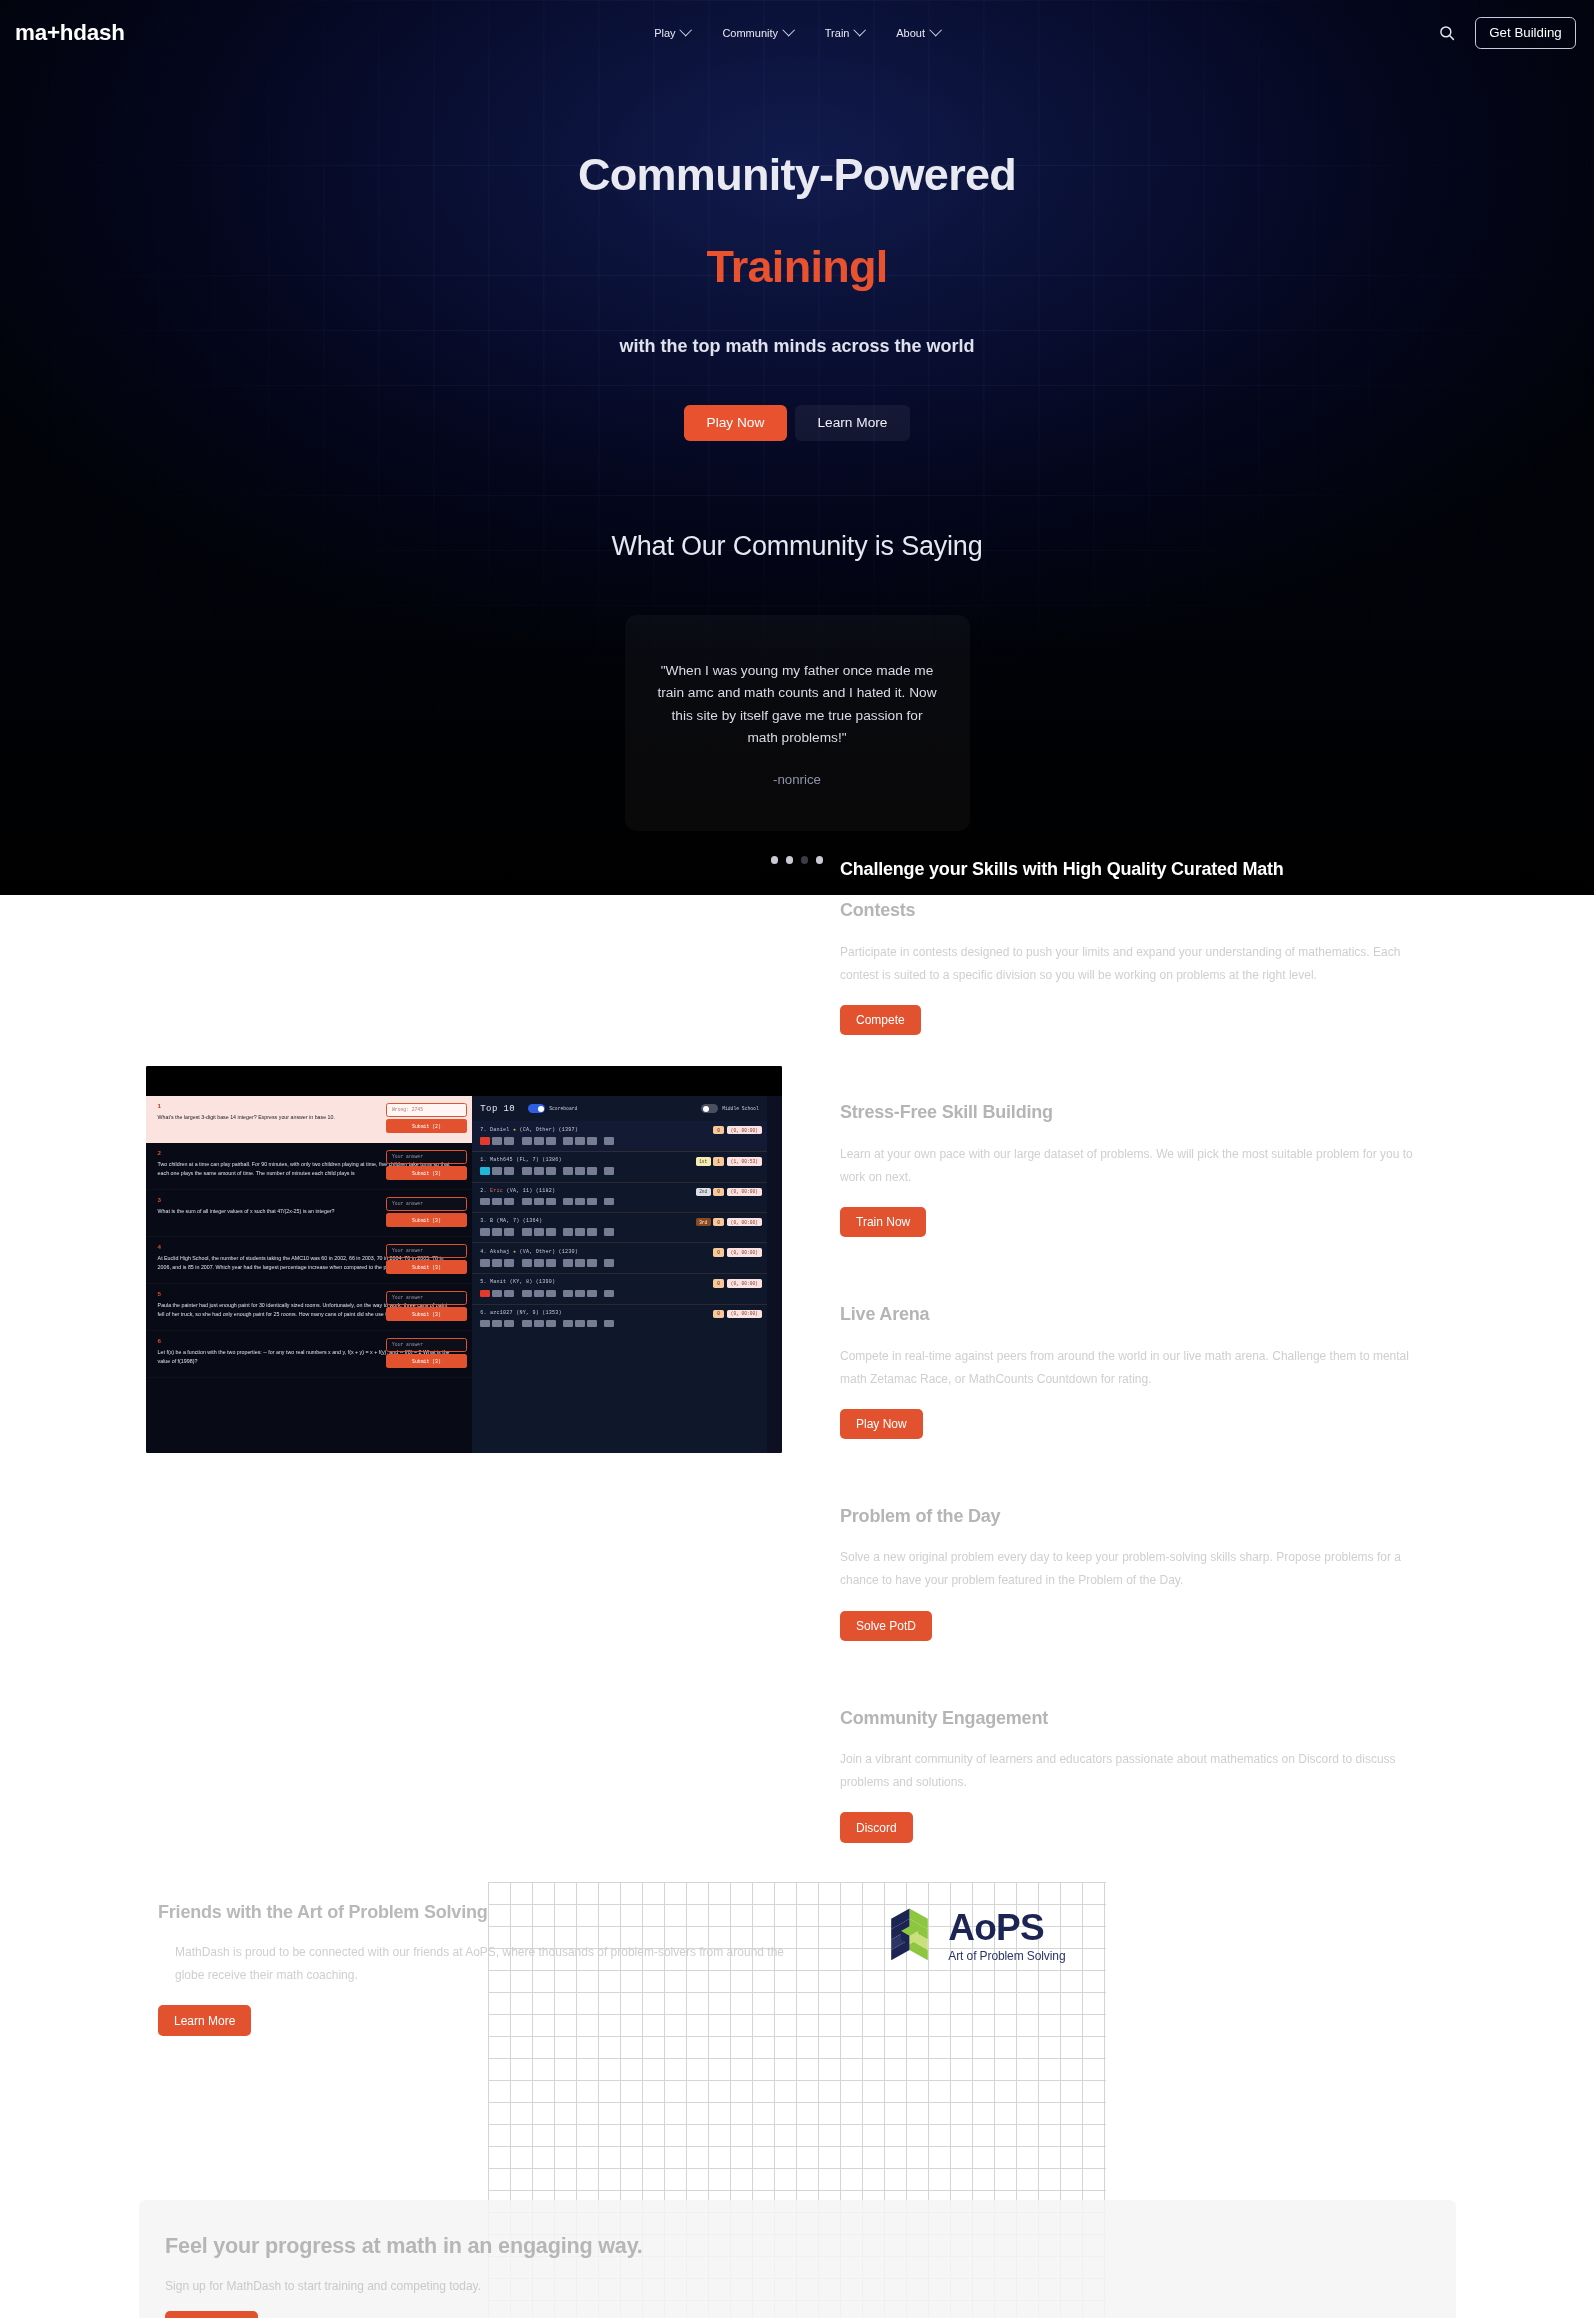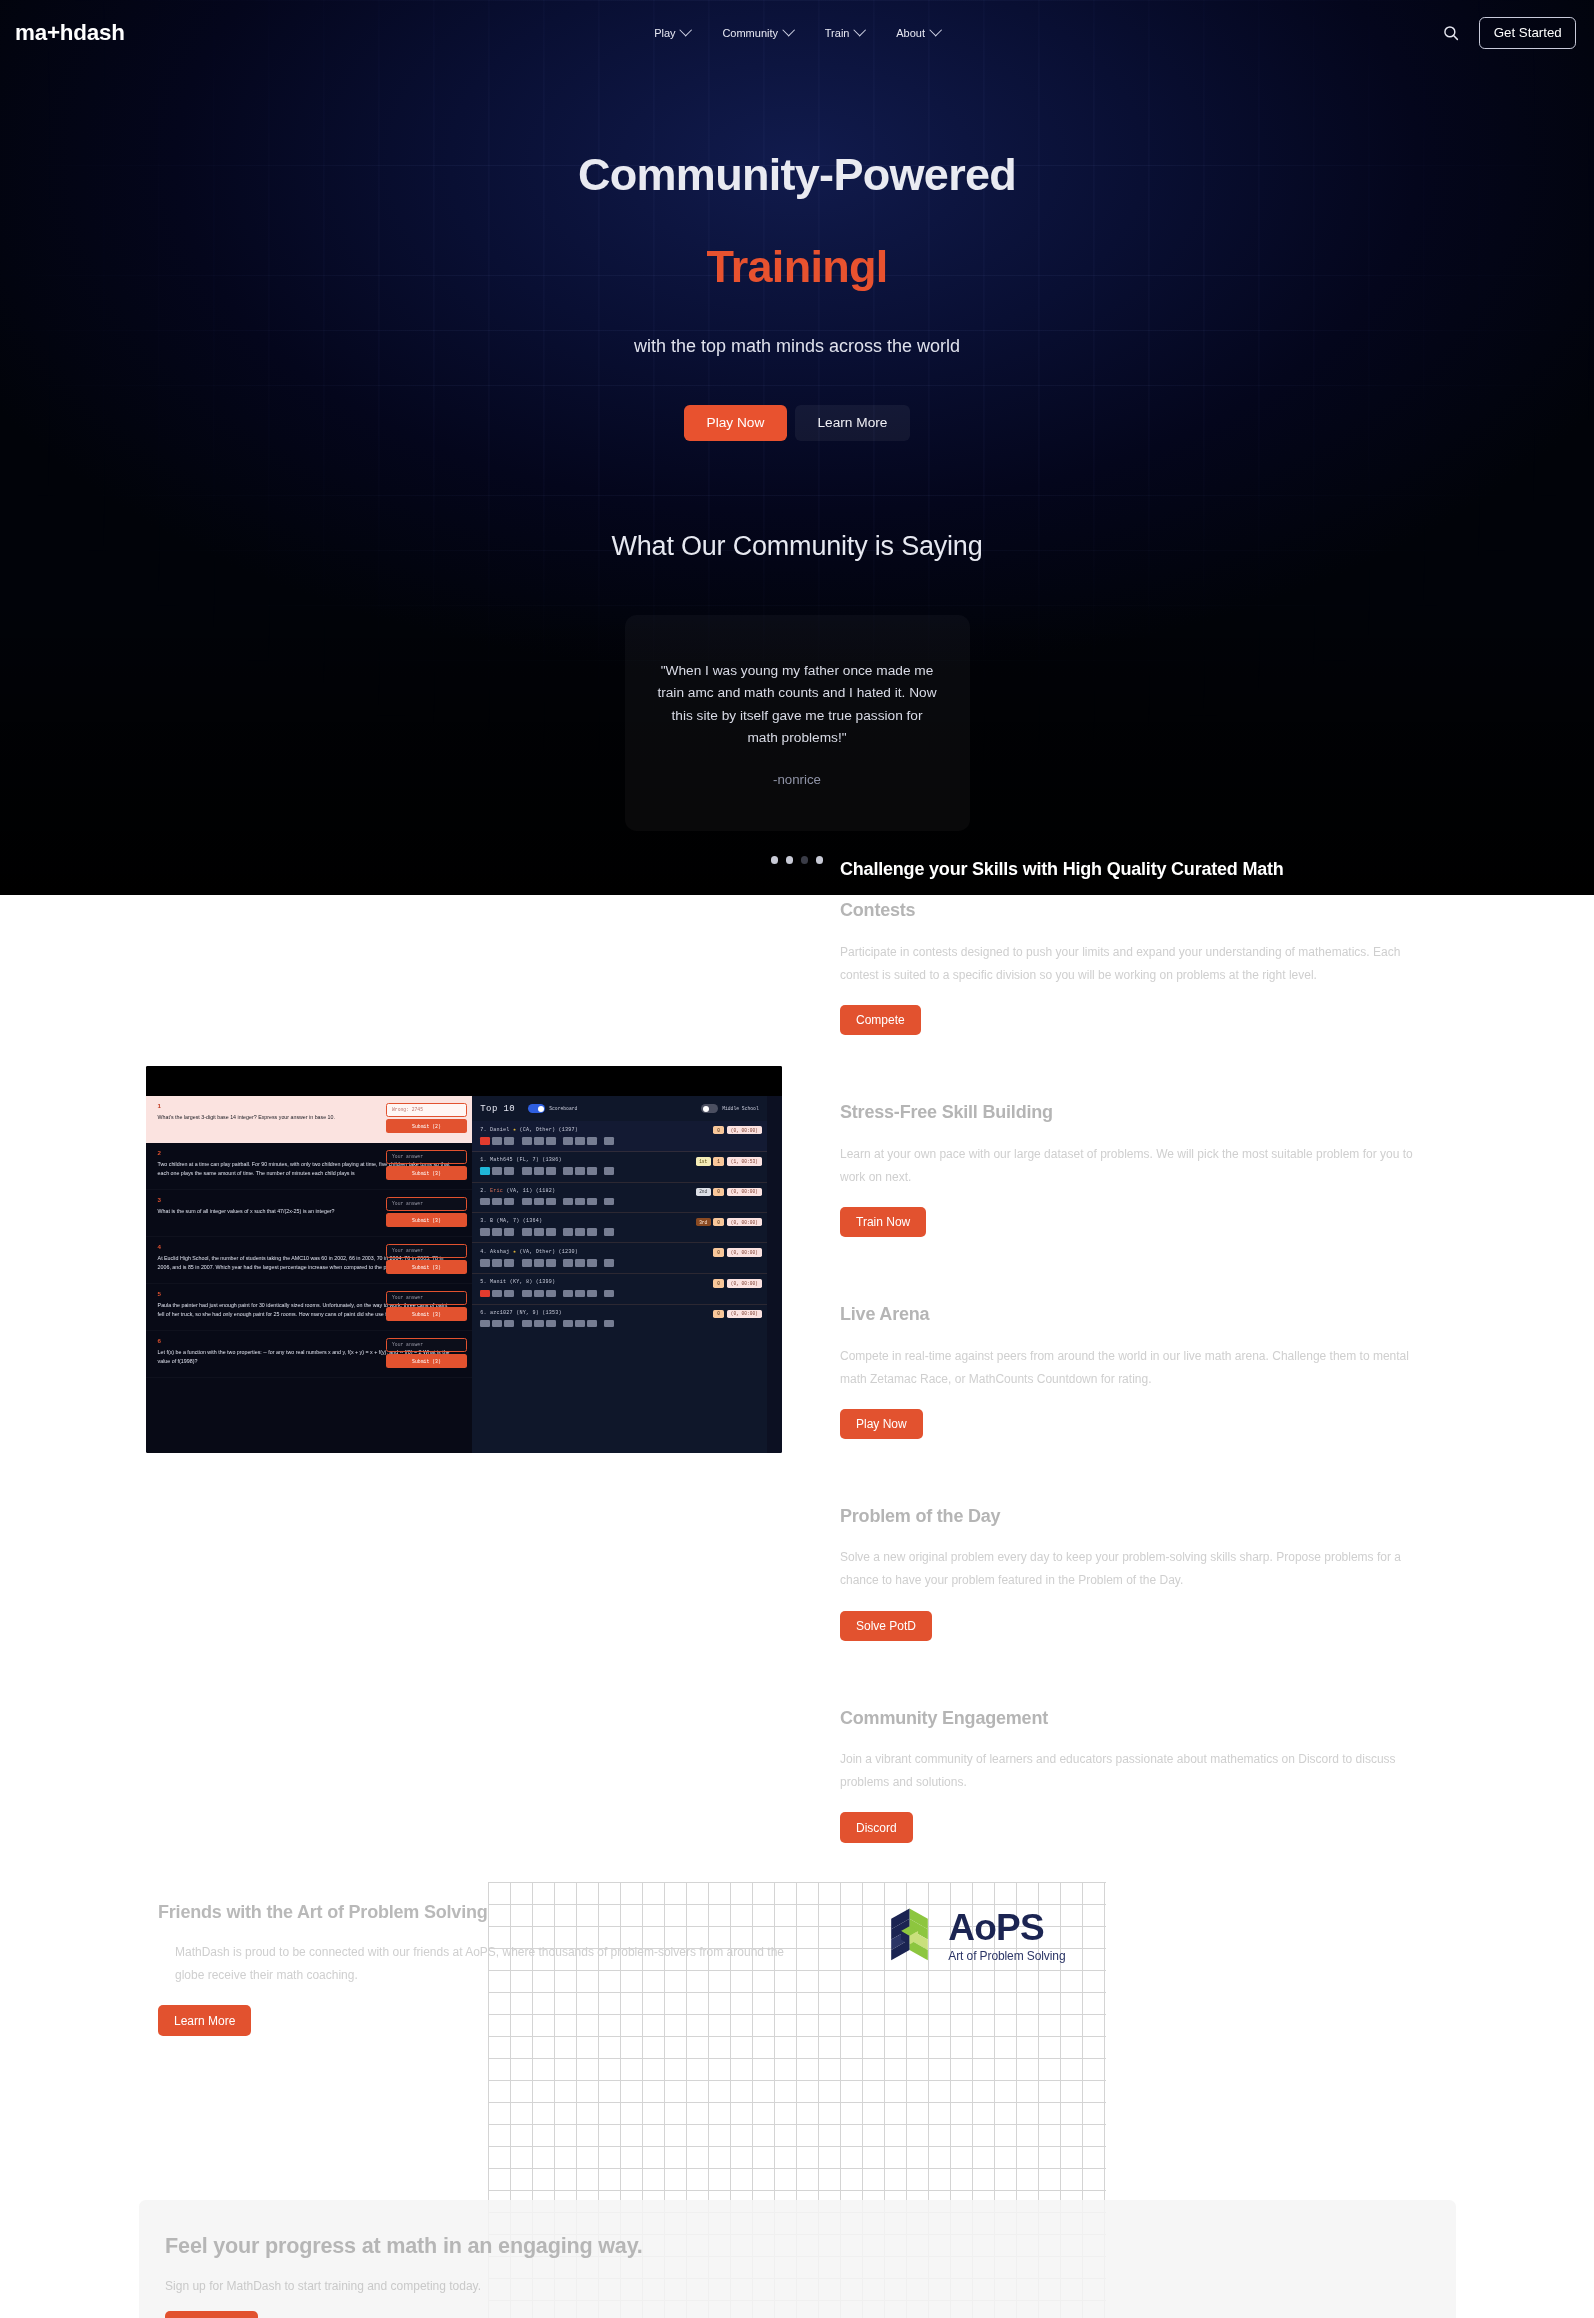--- a/index.html
+++ b/index.html
@@ -120,21 +120,21 @@
     font-size: 45px;
     font-weight: 700;
     letter-spacing: -0.7px;
     margin-top: 45px;
     line-height: 1.05;
   }
   .hero-sub {
     color: #dfe1ec;
     font-size: 18px;
     margin-top: 45px;
-    font-weight: 400;
+    font-weight: 700;
   }
   .hero-btns {
     margin-top: 48px;
     display: flex;
     justify-content: center;
     gap: 8.3px;
   }
   .btn-primary {
     background: #e8522f;
     color: #fff;
@@ -499,21 +499,21 @@
       </div>
     </div>
 
     <div class="nav-right">
       <div class="search-btn">
         <svg width="18" height="18" viewBox="0 0 24 24" fill="none" stroke="#e6e7f0" stroke-width="1.9">
           <circle cx="10.5" cy="10.5" r="6.6"></circle>
             <line x1="15.4" y1="15.4" x2="20.5" y2="20.5" stroke-linecap="round"></line>
         </svg>
       </div>
-      <button class="get-started-nav">Get Started</button>
+      <button class="get-started-nav">Get Building</button>
     </div>
   </div>
 
   <div class="hero-content">
     <div class="hero-h1">Community-Powered</div>
     <div class="hero-h1-accent">Trainingl</div>
     <div class="hero-sub">with the top math minds across the world</div>
     <div class="hero-btns">
       <button class="btn-primary">Play Now</button>
       <button class="btn-ghost">Learn More</button>

